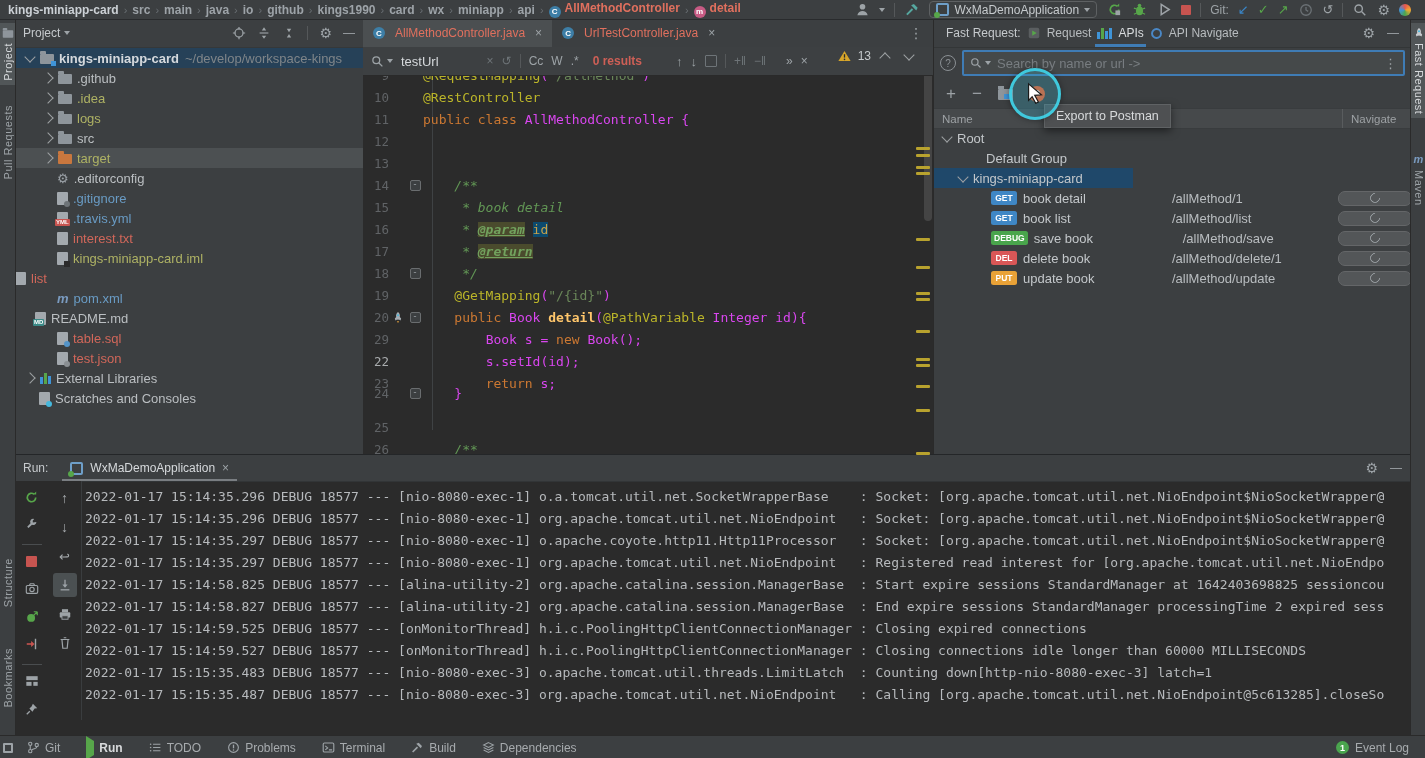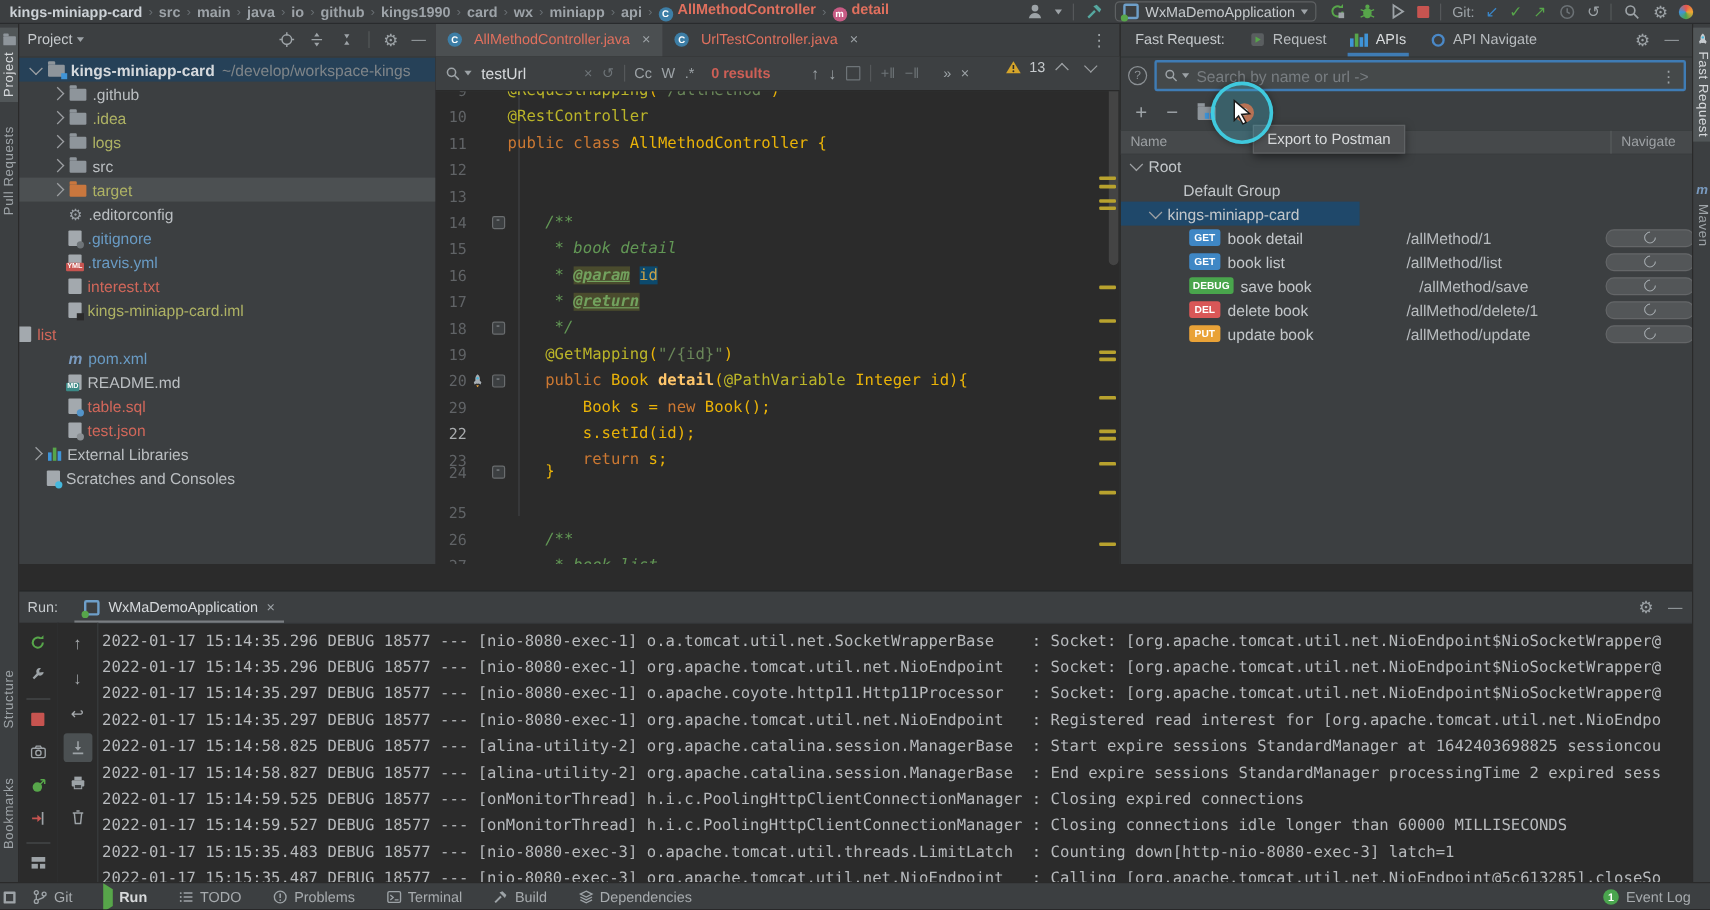--- a/index.html
+++ b/index.html
@@ -89,30 +89,30 @@
   .ln.cur{color:#a9acae}
   .gs{width:18px;flex:none;display:flex;justify-content:center}
   .fs{width:16px;flex:none;display:flex;justify-content:center}
   .foldbox{width:9px;height:9px;border:1px solid #6a6d6f;border-radius:2px;color:#9da3a7;font-size:9px;
            line-height:7px;text-align:center;background:#3c3f41}
   .codetxt{flex:1}
   .tk-ann{color:#bbb529}.tk-kw{color:#cc7832}.tk-str{color:#6a8759}
   .tk-cmt{color:#629755;font-style:italic}
   .tk-tag{color:#72a25e;font-style:italic;font-weight:bold;text-decoration:underline;background:#4a4b2d}
   .tk-hl{color:#c8a24a;background:#0c4a6e}
-  .tk-pln{color:#eab308}.tk-const{color:#a9b7c6;font-style:italic}
+  .tk-pln{color:#d946ef}.tk-const{color:#a9b7c6;font-style:italic}
   .tk-meth{color:#ffc66b;font-weight:bold}
   .gutterline{position:absolute;left:69px;top:0;bottom:40px;width:1px;background:#3f4244}
   #warn-widget{position:absolute;right:14px;top:30px;display:flex;align-items:center;gap:7px;color:#c6cacd;z-index:6}
   .mark{position:absolute;height:3px;background:#b8a22e;border-radius:1px;z-index:4}
   #vthumb{position:absolute;right:1px;top:52px;width:8px;height:150px;background:rgba(255,255,255,.12);border-radius:4px}
 
   
   #fr-panel{position:absolute;left:933px;top:19px;width:477px;height:451px;background:#3c3f41;border-left:1px solid #2a2a2a}
-  #fr-header{height:28px;display:flex;align-items:center;gap:20px;padding:0 12px;border-bottom:1px solid #333637}
+  #fr-header{height:28px;display:flex;align-items:center;gap:6px;padding:0 12px;border-bottom:1px solid #333637}
   .fr-tab{position:relative;display:flex;align-items:center;gap:6px;color:#b8bcbf}
   .fr-tab.active{color:#d9dcde}
   .fr-tab.active::after{content:"";position:absolute;left:-2px;right:-2px;bottom:-7px;height:3px;background:#3f7cb5}
   #fr-title{color:#c6cacd}
   #fr-header-tools{margin-left:auto;display:flex;align-items:center;gap:12px}
   #fr-searchrow{position:absolute;left:0;top:29px;right:0;height:30px;display:flex;align-items:center;padding:0 6px}
   .help-circ{width:14px;height:14px;border-radius:50%;border:1.3px solid #8b9094;color:#8b9094;font-size:10px;
              display:flex;align-items:center;justify-content:center;margin-right:6px}
   #fr-search-box{flex:1;height:22px;border:2px solid #3f7cb5;border-radius:2px;background:#45494a;
                  display:flex;align-items:center;padding:0 6px;gap:6px}
@@ -140,21 +140,21 @@
   .frrow .sel{position:absolute;left:0;top:0;height:100%;width:199px;background:#1f486a;z-index:0}
   .frrow>*{position:relative;z-index:1}
   .badge{flex:none;color:#fff;font-weight:bold;font-size:8.5px;border-radius:2.5px;padding:2px 3px;min-width:20px;text-align:center;margin-right:6px}
   .ep-name{width:149px;overflow:hidden}
   .ep-url{color:#b9bdc0}
   .navbtn{position:absolute;left:404px;width:72px;height:13px;background:#535658;border:1px solid #646668;
           border-radius:7px;display:flex;align-items:center;justify-content:center}
   .navbtn .ring{width:8px;height:8px;border:1.5px solid #9da3a7;border-radius:50%;border-top-color:transparent;transform:rotate(45deg)}
 
   
-  #run-panel{position:absolute;left:15px;top:492px;width:1395px;height:265px;background:#2b2b2b;border-top:1px solid #242628}
+  #run-panel{position:absolute;left:15px;top:454px;width:1395px;height:265px;background:#2b2b2b;border-top:1px solid #242628}
   #run-header{height:26px;background:#3c3f41;display:flex;align-items:center;padding:0 8px;border-bottom:1px solid #323537}
   #run-label{color:#c6cacd;margin-right:14px}
   #run-tab{display:flex;align-items:center;gap:7px;height:100%;padding:0 8px;color:#d6d9dc;
            box-shadow:inset 0 -2px 0 #7a7e82}
   #run-header-tools{margin-left:auto;display:flex;align-items:center;gap:12px}
   .runcol{position:absolute;top:26px;bottom:0;display:flex;flex-direction:column;align-items:center;background:#2b2b2b}
   #runcol1{left:0;width:33px;border-right:1px solid #3a3d3f}
   #runcol2{left:33px;width:33px;border-right:1px solid #3a3d3f}
   .rc-ic{width:24px;height:24px;display:flex;align-items:center;justify-content:center;margin-top:5px;border-radius:3px}
   .rc-ic.selected{background:#4b5052}
@@ -390,21 +390,21 @@
           <span class="lbl c-olive">kings-miniapp-card.iml</span>
         </div>
         <div class="trow" style="">
           <span class="ic-page"></span>
           <span class="lbl c-red">list</span>
         </div>
         <div class="trow" style="padding-left:42px">
           <span class="ic-mvn">m</span>
           <span class="lbl c-blue">pom.xml</span>
         </div>
-        <div class="trow" style="padding-left:42px">
+        <div class="trow" style="padding-left:20px">
           <span class="ic-page">
             <i style="background:#3b8a87">MD</i>
           </span>
           <span class="lbl">README.md</span>
         </div>
         <div class="trow" style="padding-left:42px">
           <span class="ic-page">
             <span class="dot" style="background:#5394c9"></span>
           </span>
           <span class="lbl c-red">table.sql</span>

